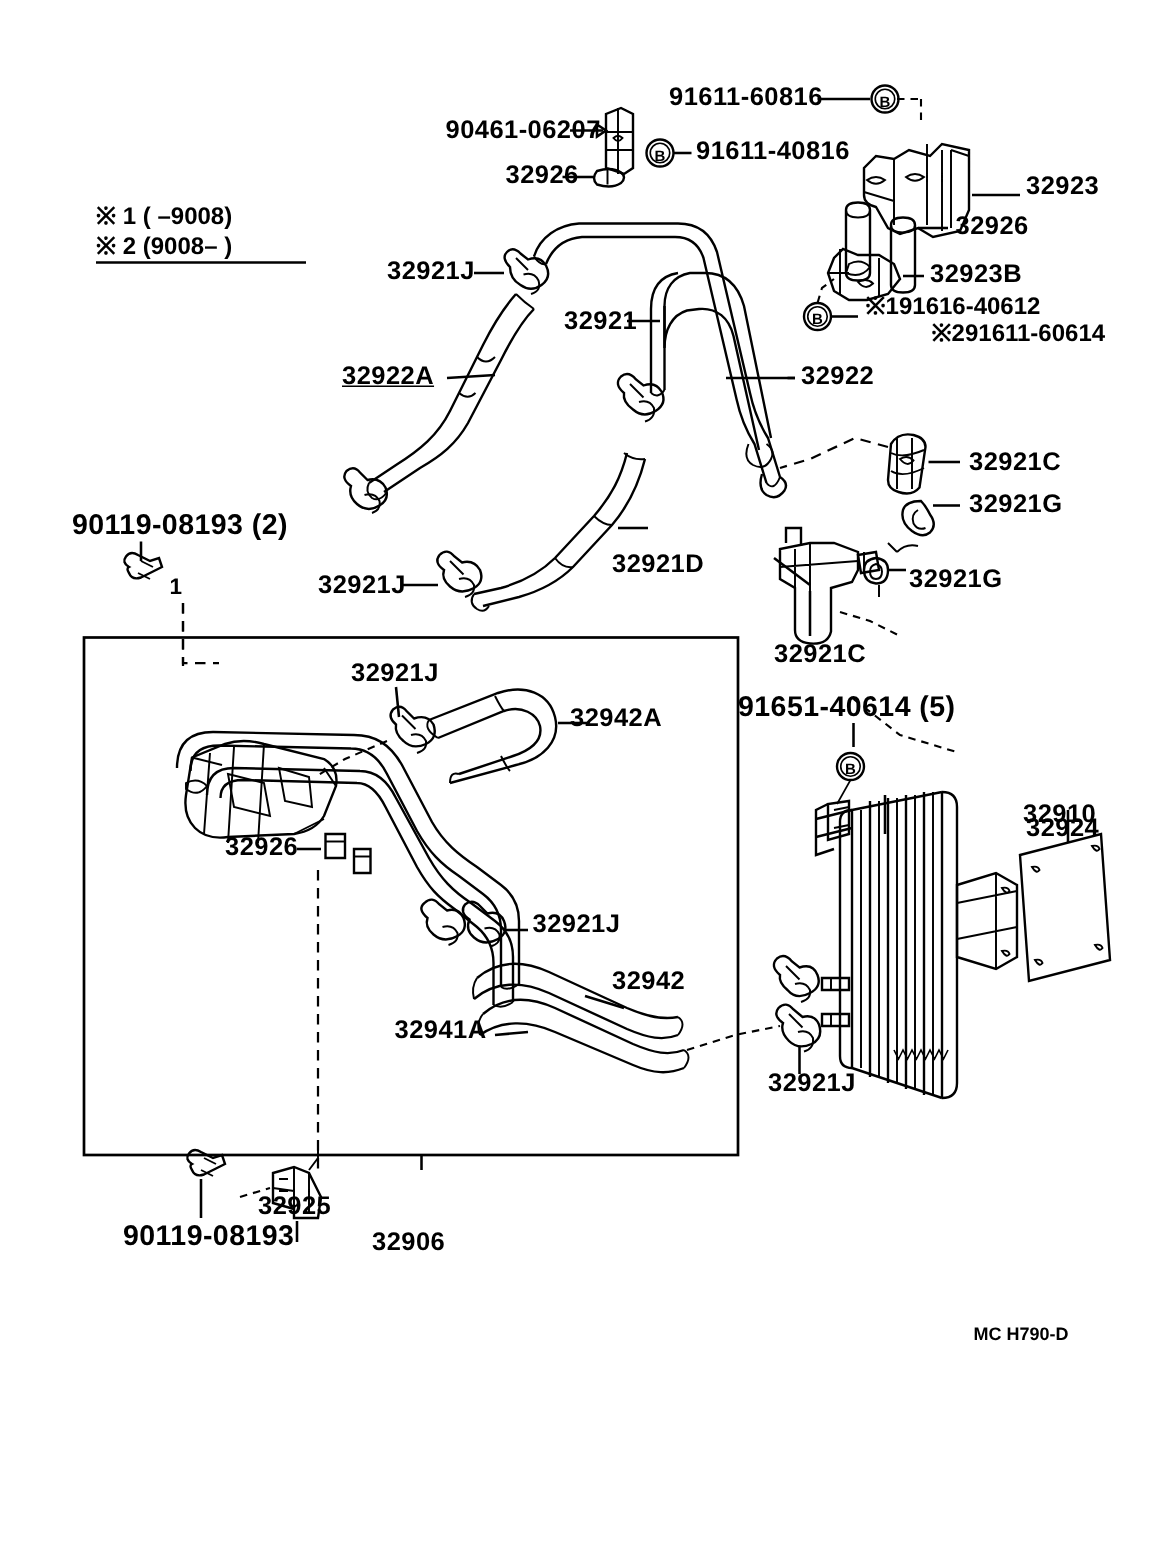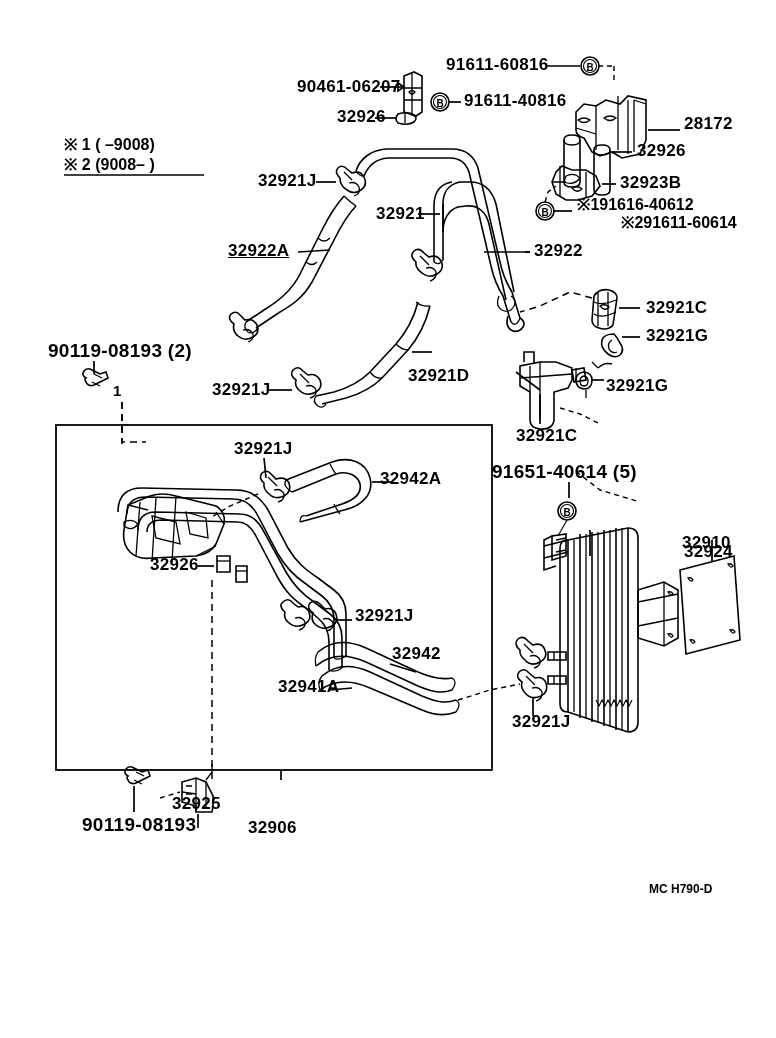--- a/index.html
+++ b/index.html
@@ -434,21 +434,21 @@
 
   </svg>
 
   <div class="note" style="left:64px;top:136px;">※ 1 (        –9008)</div>
   <div class="note" style="left:64px;top:156px;">※ 2 (9008–        )</div>
 
   <div class="lbl" style="left:446px;top:56px;">91611-60816</div>
   <div class="lbl" style="left:297px;top:78px;">90461-06207</div>
   <div class="lbl" style="left:464px;top:92px;">91611-40816</div>
   <div class="lbl" style="left:337px;top:108px;">32926</div>
-  <div class="lbl" style="left:684px;top:115px;">28172</div>
+  <div class="lbl" style="left:684px;top:115px;">32923</div>
   <div class="lbl" style="left:637px;top:142px;">32926</div>
   <div class="lbl" style="left:620px;top:174px;">32923B</div>
 
   <div class="note" style="left:577px;top:196px;">※191616-40612</div>
   <div class="note" style="left:577px;top:214px;margin-left:44px;">※291611-60614</div>
 
   <div class="lbl" style="left:258px;top:172px;">32921J</div>
   <div class="lbl" style="left:376px;top:205px;">32921</div>
   <div class="lbl" style="left:228px;top:242px;text-decoration:underline;">32922A</div>
   <div class="lbl" style="left:534px;top:242px;">32922</div>
@@ -460,22 +460,22 @@
   <div class="lbl" style="left:646px;top:299px;">32921C</div>
   <div class="lbl" style="left:646px;top:327px;">32921G</div>
   <div class="lbl" style="left:606px;top:377px;">32921G</div>
   <div class="lbl" style="left:516px;top:427px;">32921C</div>
   <div class="lbl sm" style="left:492px;top:462px;">91651-40614 (5)</div>
 
   <div class="lbl" style="left:234px;top:440px;">32921J</div>
   <div class="lbl" style="left:380px;top:470px;">32942A</div>
   <div class="lbl" style="left:150px;top:556px;">32926</div>
   <div class="lbl" style="left:355px;top:607px;">32921J</div>
-  <div class="lbl" style="left:392px;top:645px;">32942</div>
-  <div class="lbl" style="left:263px;top:678px;margin-left:15px;">32941A</div>
+  <div class="lbl" style="left:408px;top:645px;">32942</div>
+  <div class="lbl" style="left:263px;top:678px;">32941A</div>
 
   <div class="lbl" style="left:682px;top:534px;text-align:center;">32910</div>
   <div class="lbl" style="left:684px;top:543px;">32924</div>
   <div class="lbl" style="left:512px;top:713px;">32921J</div>
 
   <div class="lbl" style="left:248px;top:775px;margin-top:44px;">32906</div>
   <div class="lbl" style="left:172px;top:795px;">32925</div>
   <div class="lbl sm" style="left:82px;top:815px;">90119-08193</div>
 
   <div class="code" style="left:649px;top:882px;">MC H790-D</div>

